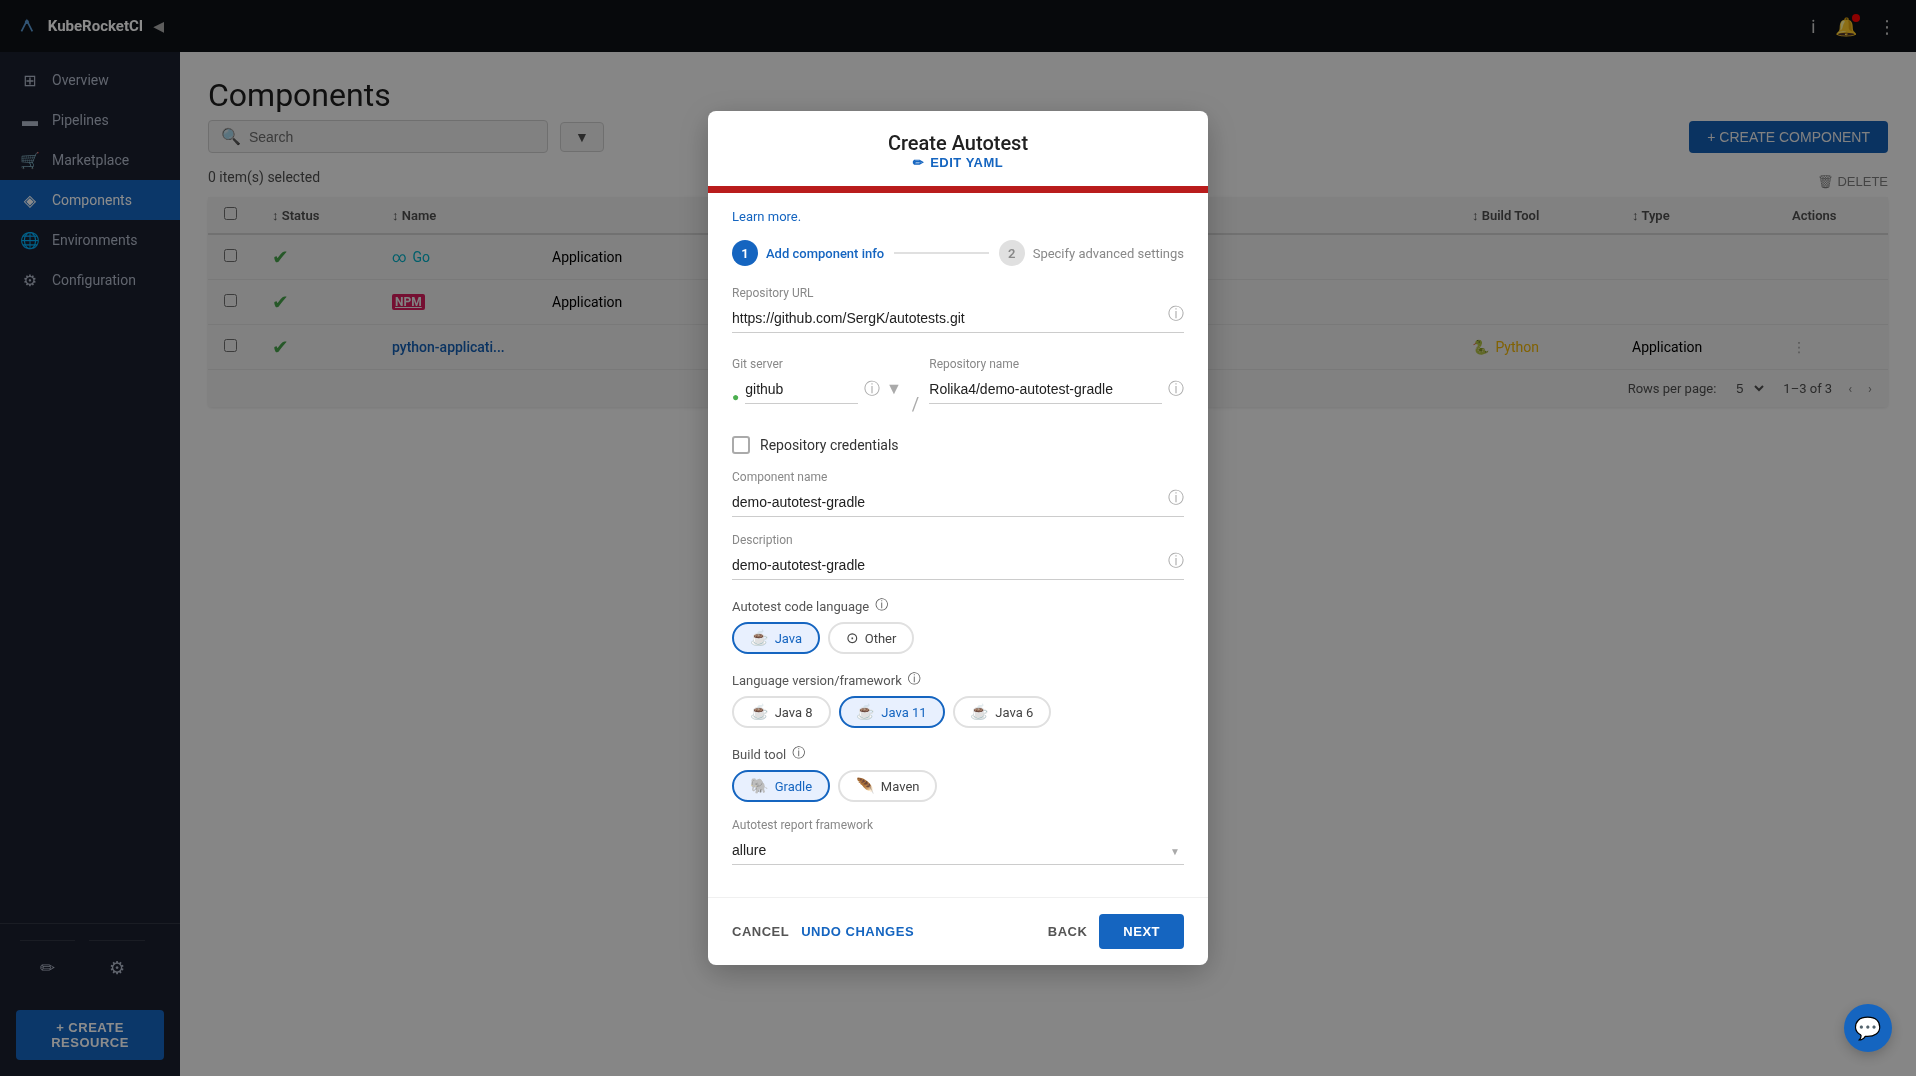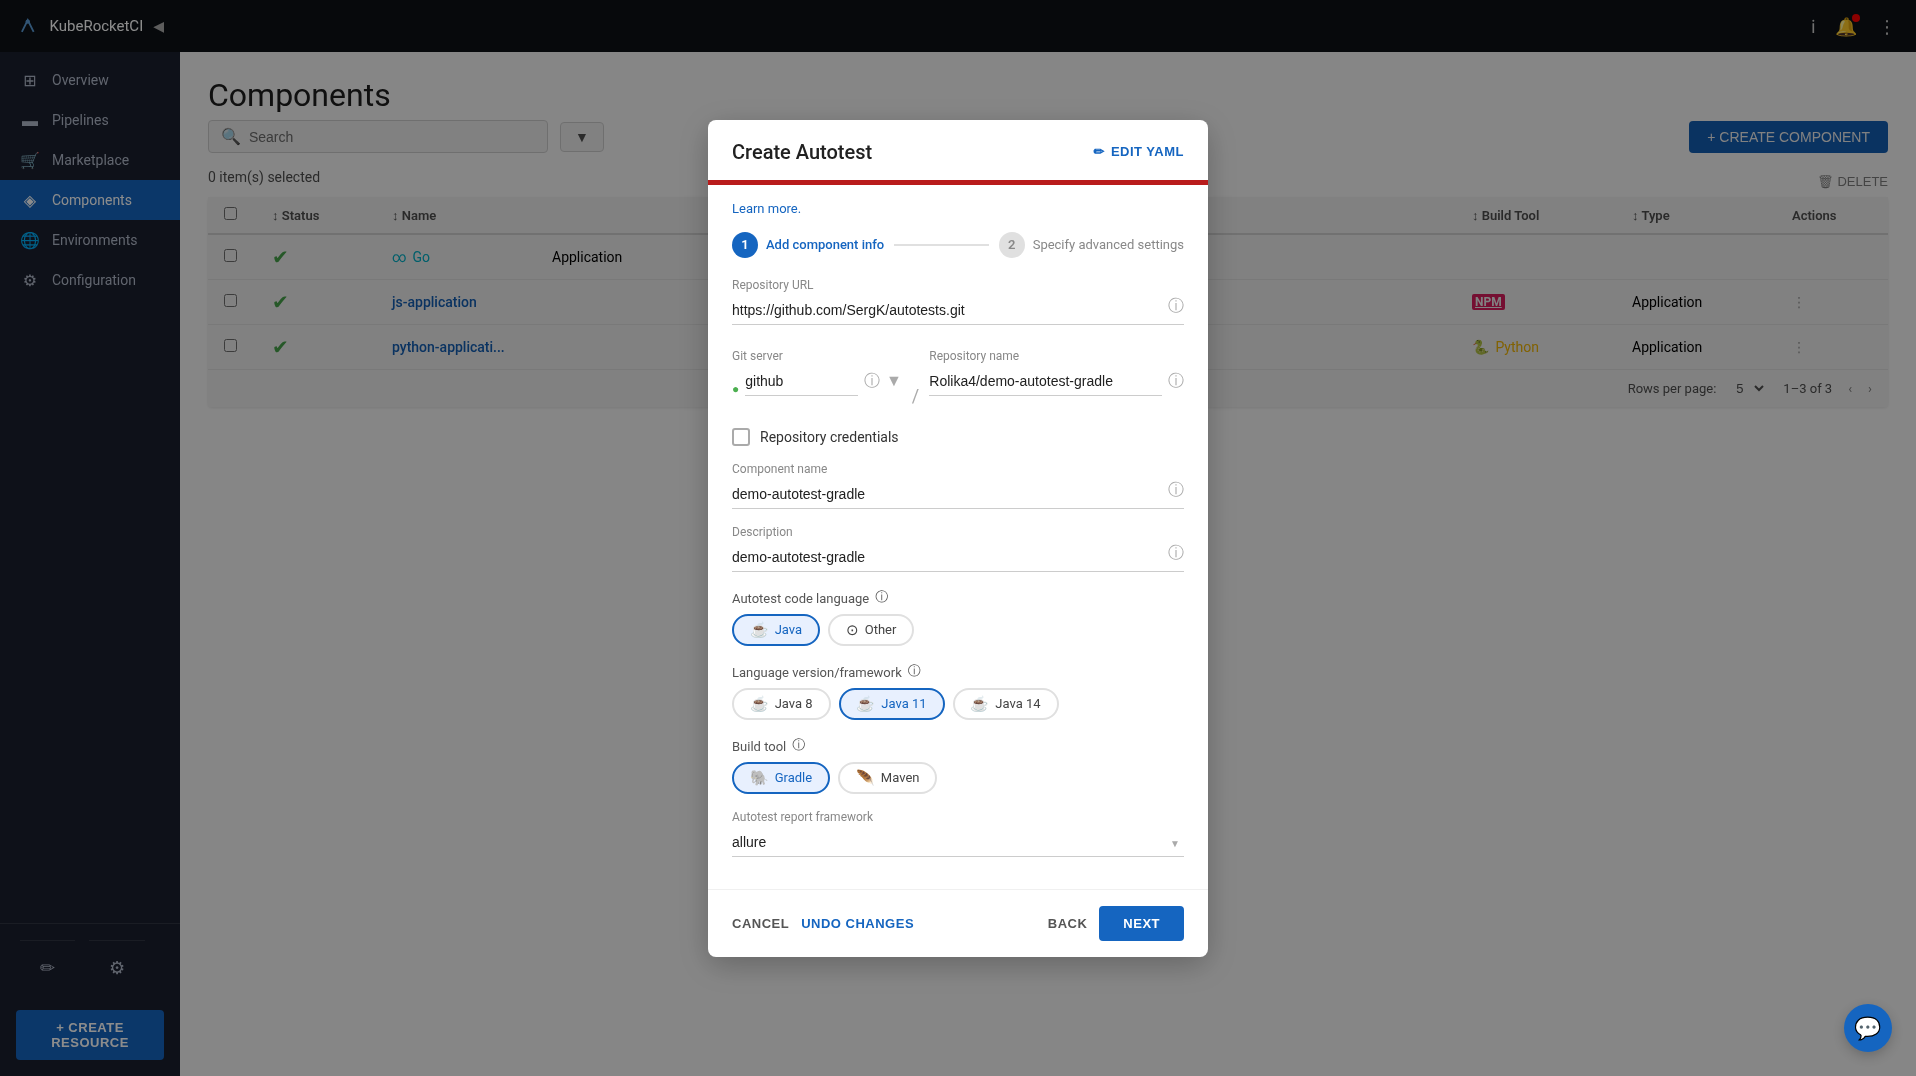--- a/index.html
+++ b/index.html
@@ -22,21 +22,21 @@
       align-items: center;
       gap: 10px;
       height: 52px;
     }
     .sidebar-header .logo-icon {
       width: 28px;
       height: 28px;
     }
     .sidebar-title {
       font-size: 15px;
-      font-weight: 400;
+      font-weight: 700;
       color: #fff;
     }
     .sidebar-collapse {
       margin-left: auto;
       cursor: pointer;
       color: #aaa;
       font-size: 14px;
     }
     .sidebar-nav {
       flex: 1;
@@ -275,21 +275,22 @@
       width: 500px;
       max-height: 90vh;
       overflow-y: auto;
       box-shadow: 0 8px 32px rgba(0,0,0,0.25);
     }
     .dialog-header {
       display: flex;
       align-items: center;
       justify-content: space-between;
       padding: 20px 24px 16px;
-      border-bottom: 5px solid #b91c1c;
+      border-bottom: 7px solid #b91c1c;
+      flex-direction: column;
     }
     .dialog-title {
       font-size: 20px;
       font-weight: 500;
       color: #212121;
     }
     .edit-yaml-btn {
       display: flex;
       align-items: center;
       gap: 6px;
@@ -629,21 +630,20 @@
       <div class="table-row">
         <div class="col-check"><input type="checkbox" style=""></div>
         <div class="col-status"><span class="status-icon">✔</span></div>
         <div class="col-build build-go"><span>∞</span> Go</div>
         <div class="col-type">Application</div>
         <div class="col-actions"><span style="color:#aaa;cursor:pointer;">⋮</span></div>
       </div>
       <div class="table-row">
         <div class="col-check"><input type="checkbox" style=""></div>
         <div class="col-status"><span class="status-icon">✔</span></div>
-        <div class="col-name"><a class="component-link">js-application</a></div>
         <div class="col-build build-npm">
             <span style="font-size:12px;font-weight:700;background:#e91e63;color:#fff;padding:1px 3px;border-radius:2px;text-decoration:underline;">NPM</span>
           </div>
         <div class="col-type">Application</div>
         <div class="col-actions"><span style="color:#aaa;cursor:pointer;">⋮</span></div>
       </div>
       <div class="table-row">
         <div class="col-check"><input type="checkbox" style=""></div>
         <div class="col-status"><span class="status-icon">✔</span></div>
         <div class="col-name"><a class="component-link">python-applicati...</a></div>
@@ -763,21 +763,21 @@
           <div class="chip">
             <span class="chip-icon">☕</span>
             <span>Java 8</span>
           </div>
           <div class="chip selected">
             <span class="chip-icon">☕</span>
             <span>Java 11</span>
           </div>
           <div class="chip">
             <span class="chip-icon">☕</span>
-            <span>Java 14</span>
+            <span>Java 6</span>
           </div>
         </div>
       </div>
 
       <div class="form-group">
         <div class="section-label">
           <span>Build tool</span>
           <span>ⓘ</span>
         </div>
         <div class="chip-group">

